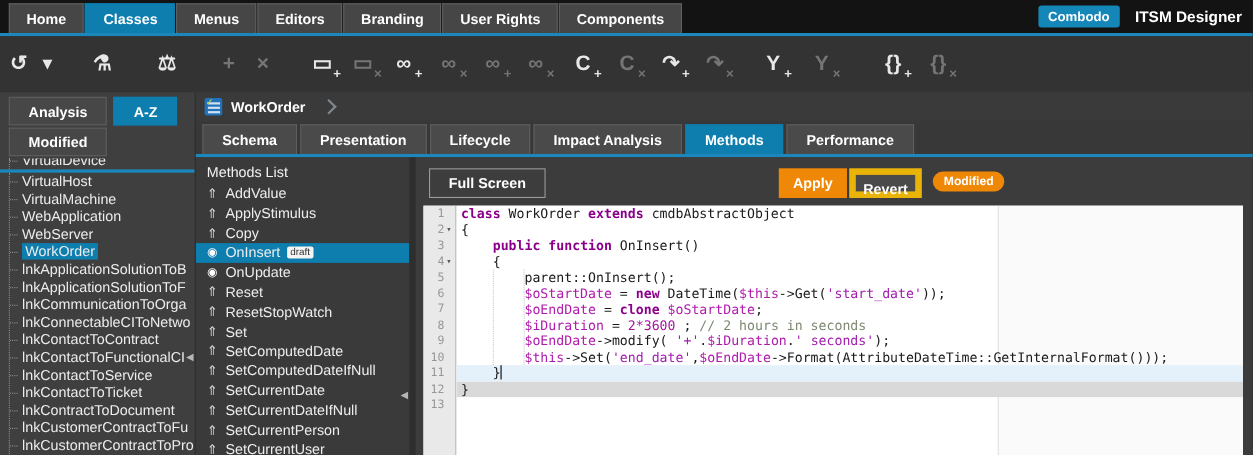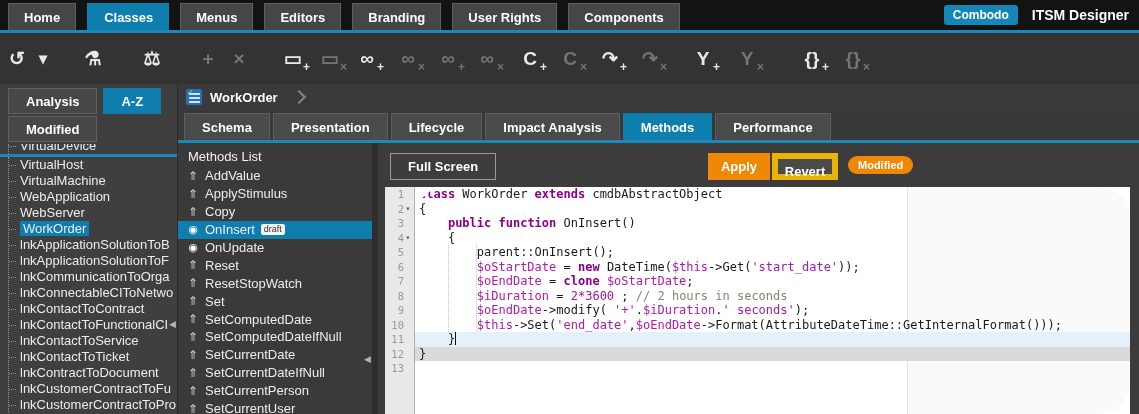--- a/index.html
+++ b/index.html
@@ -2,21 +2,21 @@
 <html><head>
 <meta charset="utf-8">
 <style>
   html,body{margin:0;padding:0;background:#2b2b2b;}
   #app{position:relative;width:1139px;height:414px;overflow:hidden;
        font-family:"Liberation Sans",sans-serif;background:#383838;}
   
   #topbar{position:absolute;left:0;top:0;width:1139px;height:33px;background:#131313;}
   #topbar .blue-line{position:absolute;left:0;bottom:0;width:100%;height:3px;background:#1b87ba;}
   #topnav-tabs{position:absolute;left:8px;bottom:3px;display:flex;}
-  .t-tab{height:27px;line-height:27px;padding:0 15px;margin-right:11px;background:#464646;
+  .t-tab{height:27px;line-height:27px;padding:0 15px;margin-right:1px;background:#464646;
          border:1px solid #5f5f5f;border-bottom:none;color:#fff;font-size:13px;font-weight:bold;
          box-sizing:border-box;cursor:default;}
   .t-tab.active{background:#0e7eae;border-color:#0e7eae;padding-left:16px;}
   #brand{position:absolute;right:10px;top:5px;display:flex;align-items:center;}
   .combodo-badge{background:#1586b8;color:#fff;font-weight:bold;font-size:12px;
                  padding:3px 9px;border-radius:3px;}
   .brand-title{color:#fff;font-weight:bold;font-size:14px;margin-left:14px;}
   
   #toolbar{position:absolute;left:0;top:33px;width:1139px;height:51px;background:#333;}
   .tb{position:absolute;top:0;height:51px;width:26px;display:flex;align-items:center;
@@ -85,21 +85,21 @@
       text-align:center;background:#4a4a4a;border:6px solid #eab308;color:#fff;font-size:13px;
       font-weight:bold;box-sizing:border-box;}
   #modified-badge{position:absolute;left:470px;top:13px;padding:3px 10px;border-radius:10px;
       background:#ef8807;color:#fff;font-size:11px;font-weight:bold;}
   
   #editor{position:absolute;left:7px;top:44px;right:9px;bottom:0;display:flex;background:#fff;}
   #gutter{width:29px;background:#e9e9e9;border-right:1px solid #adadad;flex:none;
       font-family:"DejaVu Sans Mono",monospace;font-size:10.5px;color:#979797;}
   .g-row{height:14.5px;line-height:14.5px;display:flex;justify-content:flex-end;padding-right:2px;}
   .g-fold{width:8px;color:#555;font-size:8px;text-align:center;}
-  #code{flex:1;position:relative;background:#fff;overflow:hidden;border-radius:31px;}
+  #code{flex:1;position:relative;background:#fff;overflow:hidden;}
   .guide{position:absolute;width:0;border-left:1px dotted #c8c8c8;z-index:0;}
   #print-margin{position:absolute;left:492px;top:0;bottom:0;width:1px;background:#e2e2e2;z-index:0;}
   #margin-shade{position:absolute;left:493px;top:0;bottom:0;right:0;background:rgba(0,0,0,0.02);z-index:0;}
   .code-line{height:14.5px;line-height:14.5px;white-space:pre;position:relative;z-index:1;
       font-family:"DejaVu Sans Mono",monospace;font-size:12px;padding-left:4px;color:#1a1a1a;}
   .code-line.ln-active{background:#e4f1fb;}
   .code-line.ln-gray{background:#d9d9d9;}
   .tk-kw{color:#8b008b;font-weight:bold;}
   .tk-var{color:#b01bad;}
   .tk-str{color:#a21caf;}

